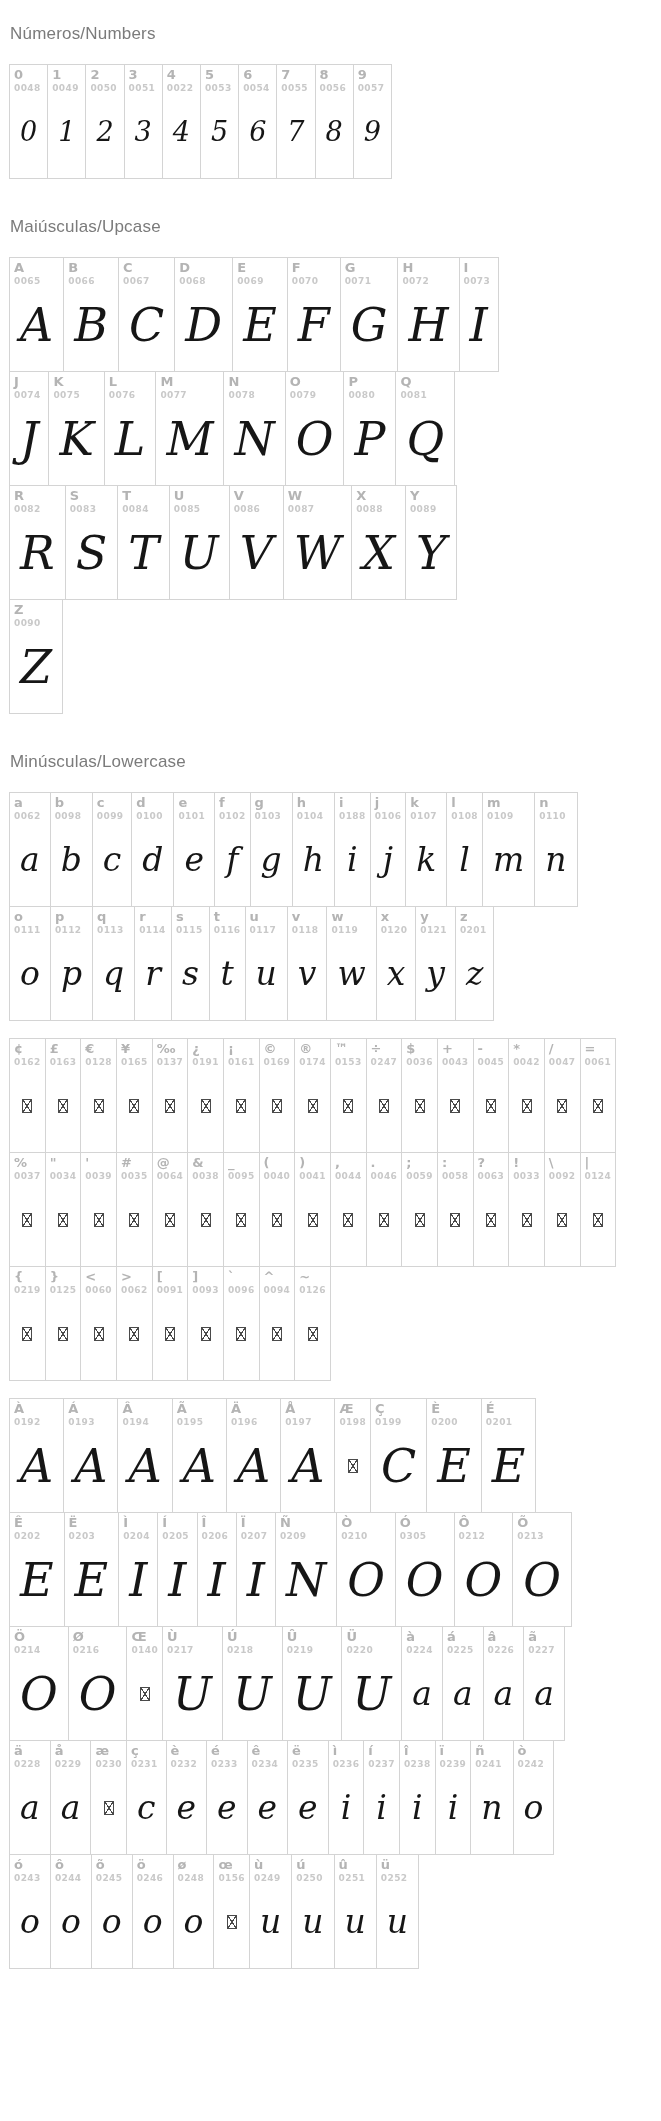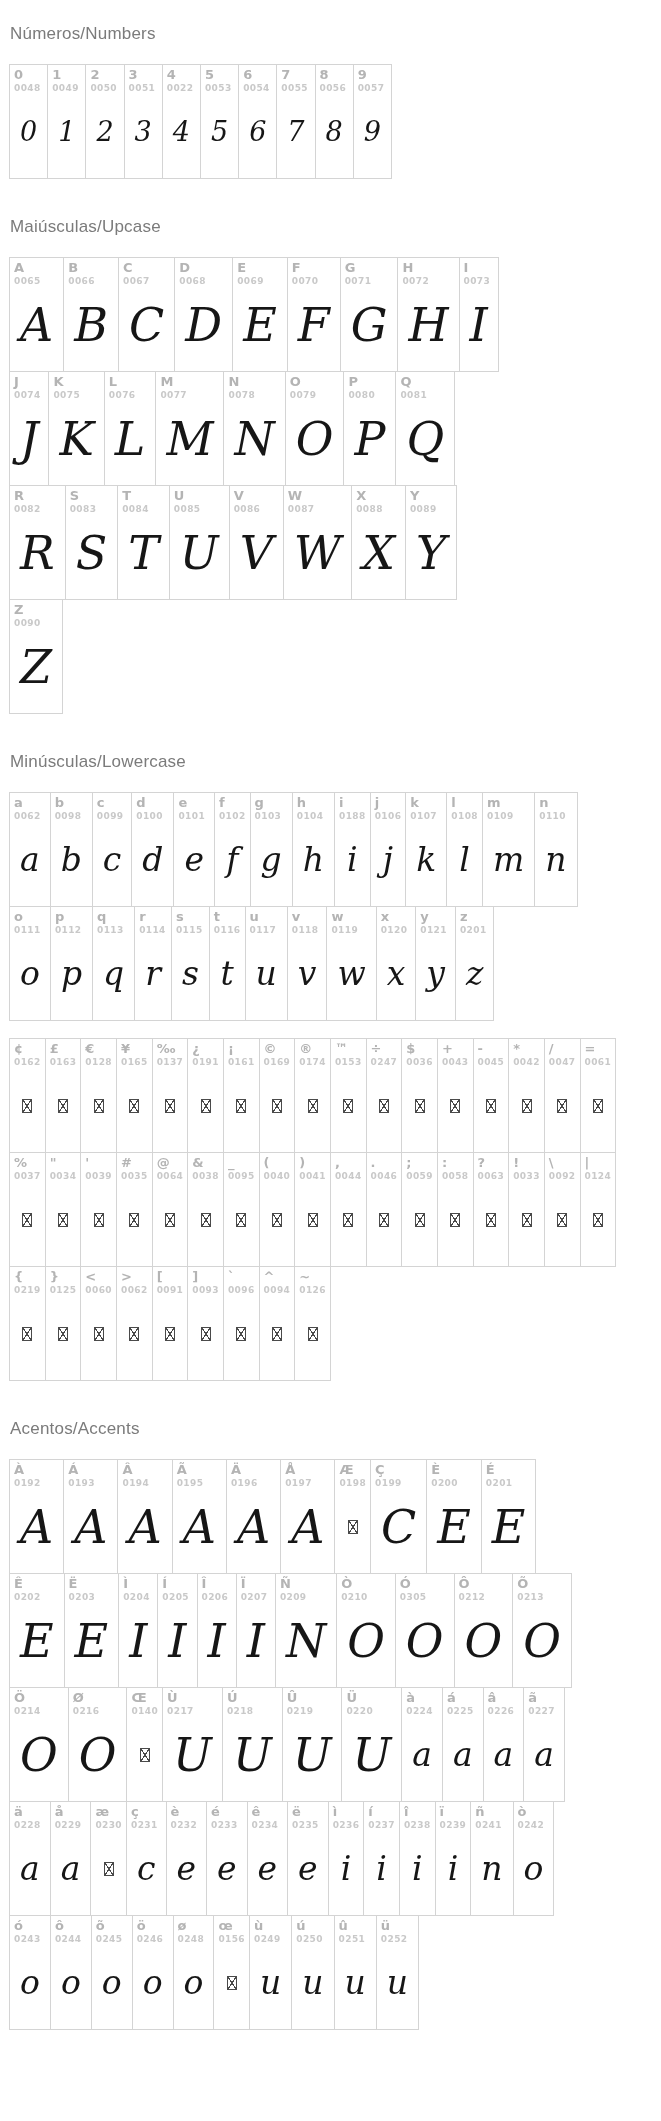--- a/index.html
+++ b/index.html
@@ -1110,21 +1110,20 @@
     </div>
     <div class="glyph-area">
       <span class="notdef"></span>
     </div>
   </div>
 </div>
       </div>
   </section>
 
   <section class="sect">
-    <h2 class="title">Acentos/Accents</h2>
     <div class="rows">
         <div class="row">
   <div class="cell">
     <div class="hdr">
       <div class="ch">À</div>
       <div class="code">0192</div>
     </div>
     <div class="glyph-area">
       <span class="glyph g-cap">A</span>
     </div>

